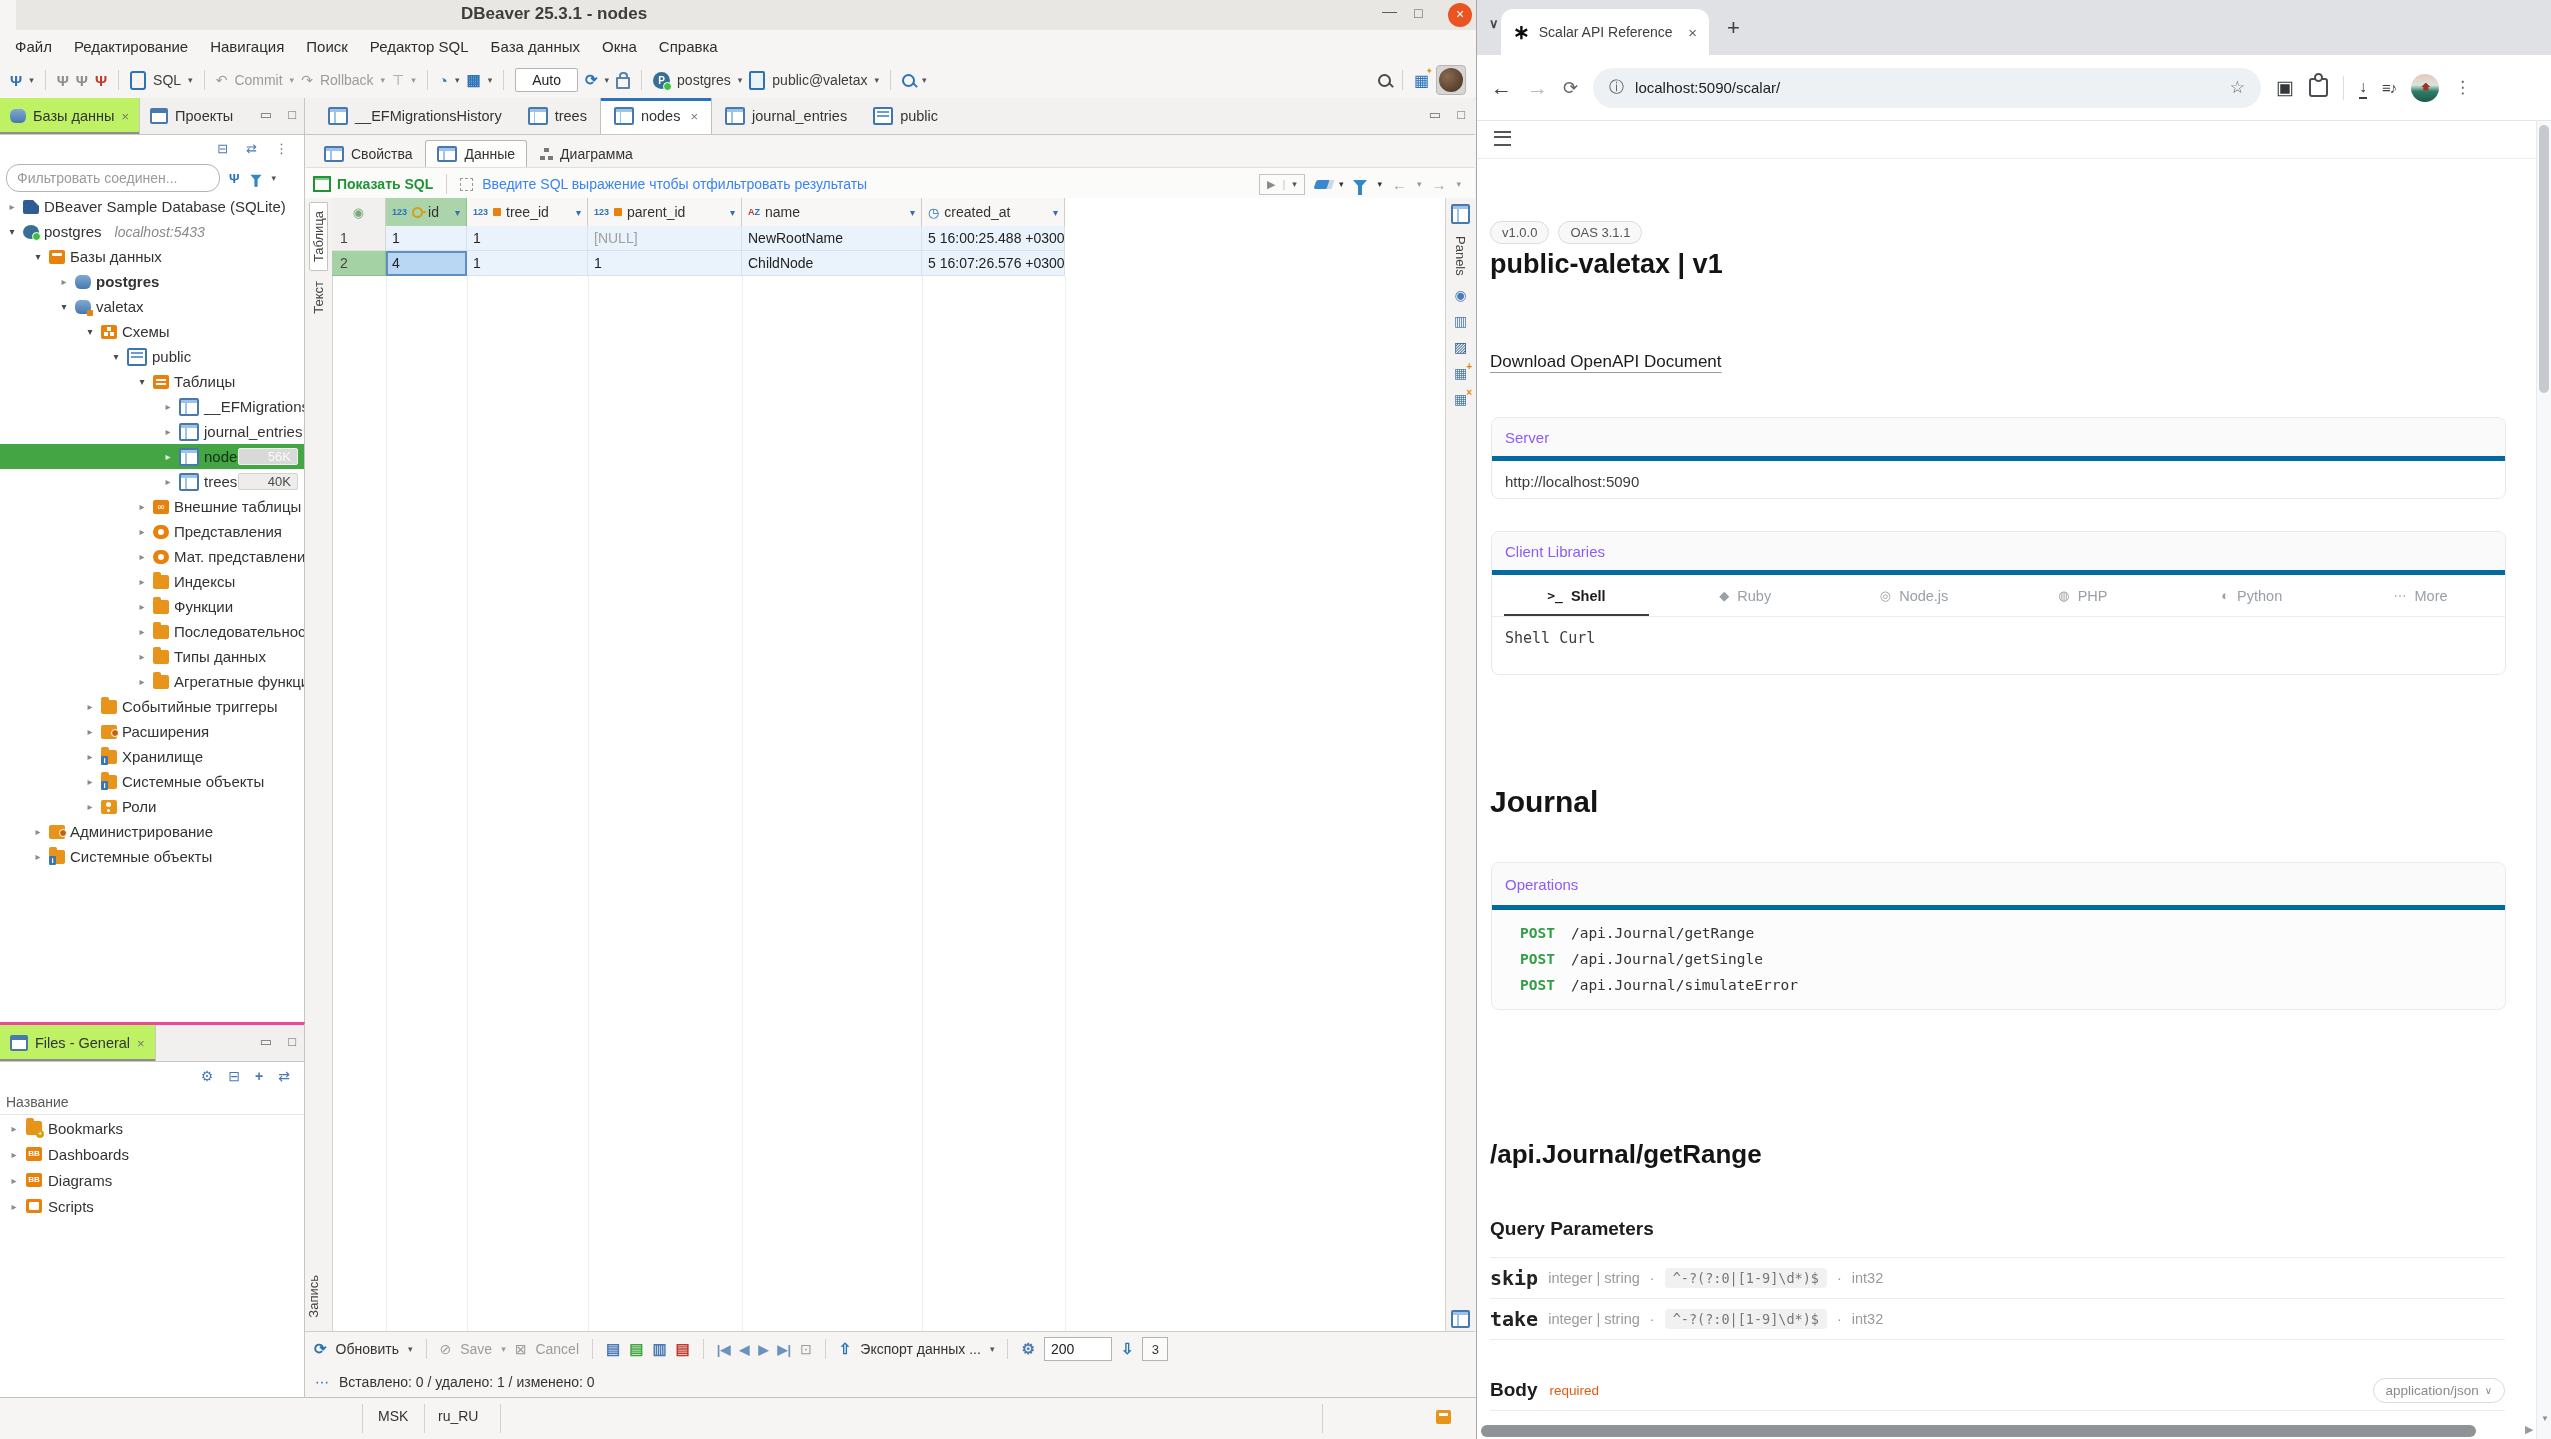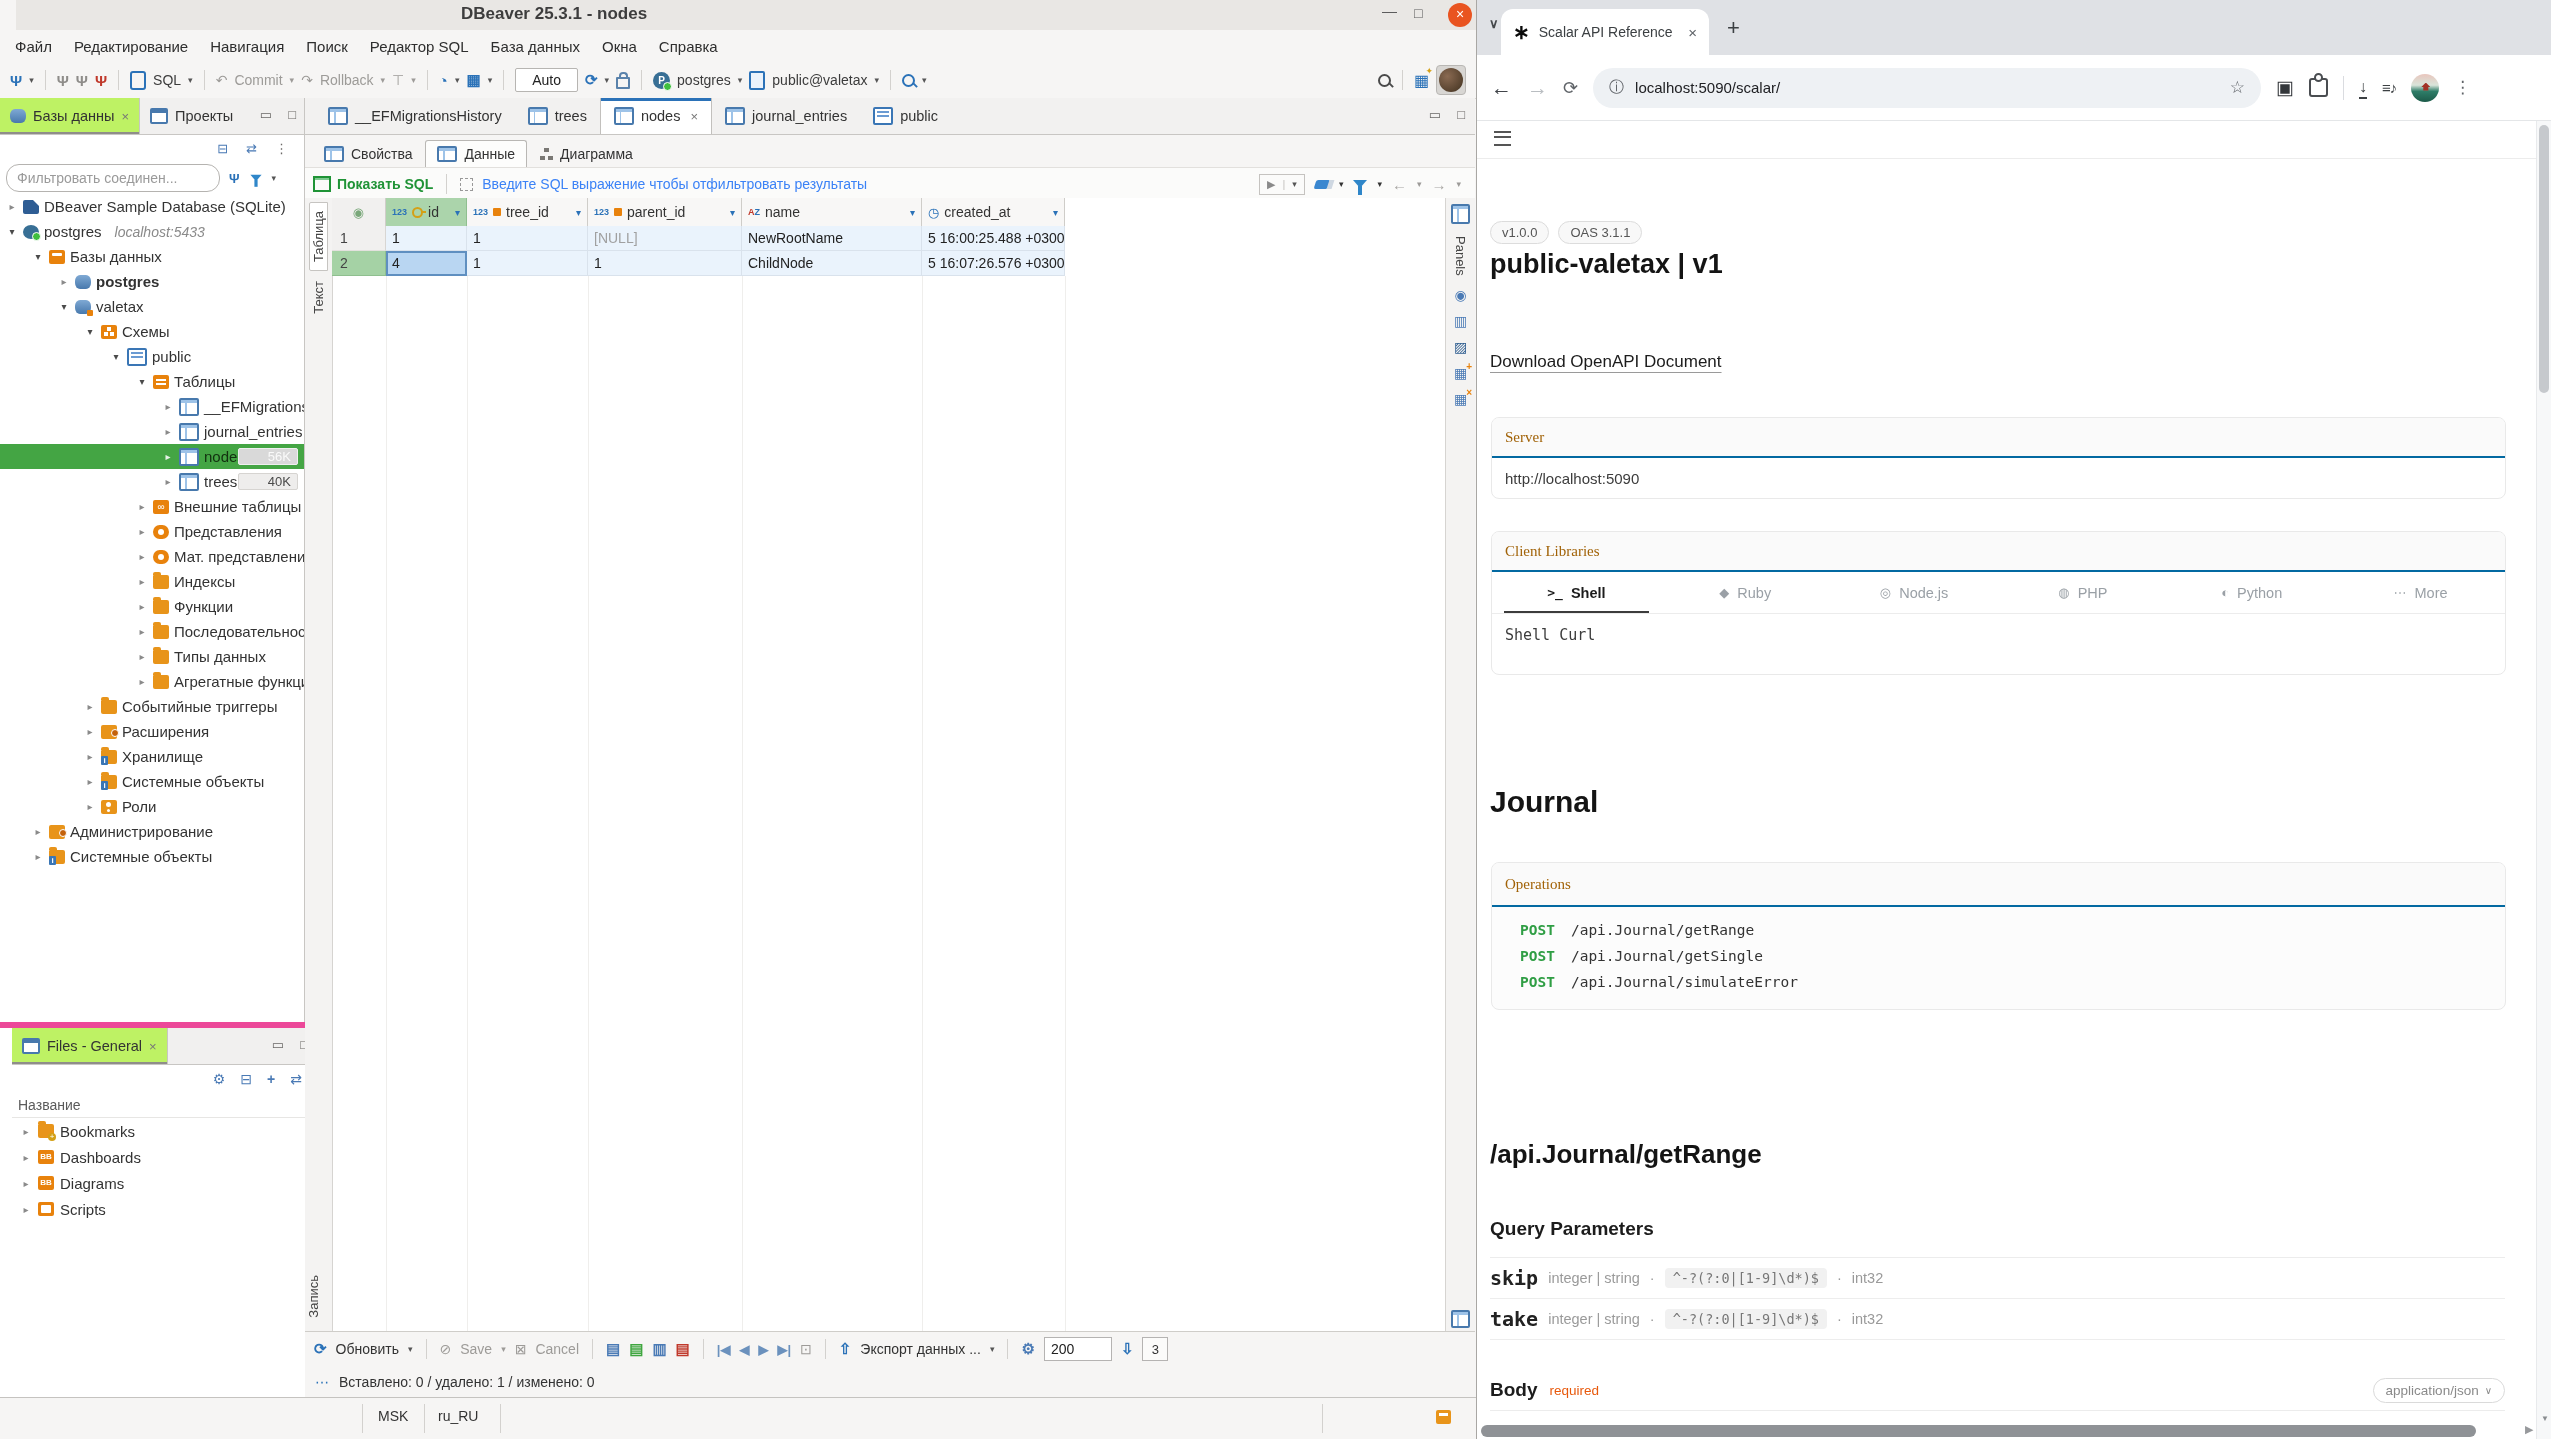--- a/index.html
+++ b/index.html
@@ -92,21 +92,21 @@
   .i-role{background:#e8941a;}
   .i-role::after{content:'';position:absolute;left:5px;top:2px;width:5px;height:5px;border-radius:50%;background:#fff;box-shadow:0 6px 0 -1px #fff;}
   .i-bmk{background:#e8941a;border-radius:1px 2px 2px 2px;}
   .i-bmk::before{content:'';position:absolute;top:-3px;left:0;width:8px;height:3px;background:#e8941a;border-radius:2px 2px 0 0;}
   .i-bmk::after{content:'+';position:absolute;right:-2px;bottom:-3px;width:8px;height:8px;background:#d4a017;border-radius:50%;color:#fff;font-size:8px;line-height:8px;text-align:center;}
   .i-dash{background:#e8820c;color:#fff;font-size:8px;font-weight:700;text-align:center;line-height:14px;}
   .i-dash::after{content:'BB';}
   .i-scr{background:#e8820c;}
   .i-scr::after{content:'';position:absolute;left:3px;top:3px;width:10px;height:8px;background:#fff;border-radius:1px;}
   
-  .fp{position:absolute;left:0;top:1022px;width:304px;bottom:41px;background:#fff;border-right:1px solid #c8c6c3;border-top:6px solid #ec4899;padding-left:12px;}
+  .fp{position:absolute;left:0;top:1022px;width:304px;bottom:41px;background:#fff;border-right:1px solid #c8c6c3;border-top:3px solid #ec4899;}
   .fp-tools{height:28px;display:flex;justify-content:flex-end;align-items:center;gap:15px;padding-right:14px;color:#4a7ab5;background:#fff;font-size:14px;}
   .fp-hdr{height:24px;display:flex;align-items:center;padding-left:6px;font-size:14px;color:#5a5a5a;border-bottom:1px solid #e7e6e4;background:#fff;}
   .fitem{height:26px;display:flex;align-items:center;gap:6px;padding-left:8px;font-size:15px;color:#333;}
   
   .ed{position:absolute;left:305px;top:98px;right:1px;bottom:41px;background:#fff;}
   .ed-tabs{height:36px;background:#f2f1f0;border-bottom:1px solid #c8c6c3;display:flex;align-items:stretch;padding-left:10px;font-size:14.5px;color:#333;position:relative;}
   .edtab{display:flex;align-items:center;gap:7px;padding:0 13px;position:relative;}
   .edtab.act{background:#fff;border-left:1px solid #c2c0bd;border-right:1px solid #c2c0bd;box-shadow:inset 0 3px #2b72b8;}
   .edtab .x{color:#777;font-size:13px;margin-left:3px;}
   .ed-minmax{position:absolute;right:10px;top:9px;display:flex;gap:16px;color:#6b6967;font-size:13px;}
@@ -205,21 +205,21 @@
   .dots{font-size:17px;color:#5f6368;}
   .cr-body{position:absolute;left:0;top:120px;right:0;bottom:0;background:#fff;border-top:1px solid #e4e6e8;box-sizing:border-box;}
   .burger{position:absolute;left:17px;top:10px;width:17px;height:11px;border-top:2px solid #555;border-bottom:2px solid #555;}
   .burger::after{content:'';position:absolute;left:0;right:0;top:3px;height:2px;background:#555;}
   .cdiv{position:absolute;left:0;right:15px;height:1px;background:#ececec;}
   .badges{position:absolute;left:13px;top:100px;display:flex;gap:9px;}
   .pill{border:1px solid #dcdcdc;background:#f8f8f8;color:#555;font-size:13px;padding:3px 11px;border-radius:999px;}
   .sc-h1{position:absolute;left:13px;top:128px;font-size:27px;font-weight:700;color:#141414;}
   .sc-dl{position:absolute;left:13px;top:231px;font-size:17px;color:#1c1c1c;text-decoration:underline;text-underline-offset:5px;text-decoration-color:#9a9a9a;}
   .card{position:absolute;left:14px;width:1015px;border:1px solid #e9e9e9;border-radius:8px;overflow:hidden;background:#fff;box-sizing:border-box;}
-  .chead{height:38px;background:#fafafa;border-bottom:2px solid #0369a1;display:flex;align-items:center;padding:0 13px;font-size:15px;color:#a16207;font-weight:500;font-family:Liberation Serif, serif;}
+  .chead{height:38px;background:#fafafa;border-bottom:5px solid #0369a1;display:flex;align-items:center;padding:0 13px;font-size:15px;color:#8b5cf6;font-weight:500;}
   .cbody{padding:12px 13px;font-size:15px;color:#3c3c3c;}
   .libtabs{height:41px;display:flex;border-bottom:1px solid #ececec;}
   .libtab{flex:1;display:flex;align-items:center;justify-content:center;gap:8px;font-size:14.5px;color:#9aa0a6;position:relative;}
   .libtab.act{color:#1c1c1c;font-weight:600;}
   .libtab.act::after{content:'';position:absolute;left:12px;right:12px;bottom:0;height:2px;background:#3c3c3c;}
   .libico{font-size:13px;}
   .shellico{font-family:"DejaVu Sans Mono",monospace;font-weight:700;font-size:13px;}
   .mono{font-family:"DejaVu Sans Mono",monospace;}
   .sc-h2{position:absolute;left:13px;top:664px;font-size:30px;font-weight:700;color:#141414;}
   .oprow{display:flex;gap:16px;font-family:"DejaVu Sans Mono",monospace;font-size:14.5px;padding:5px 0 5px 28px;}

